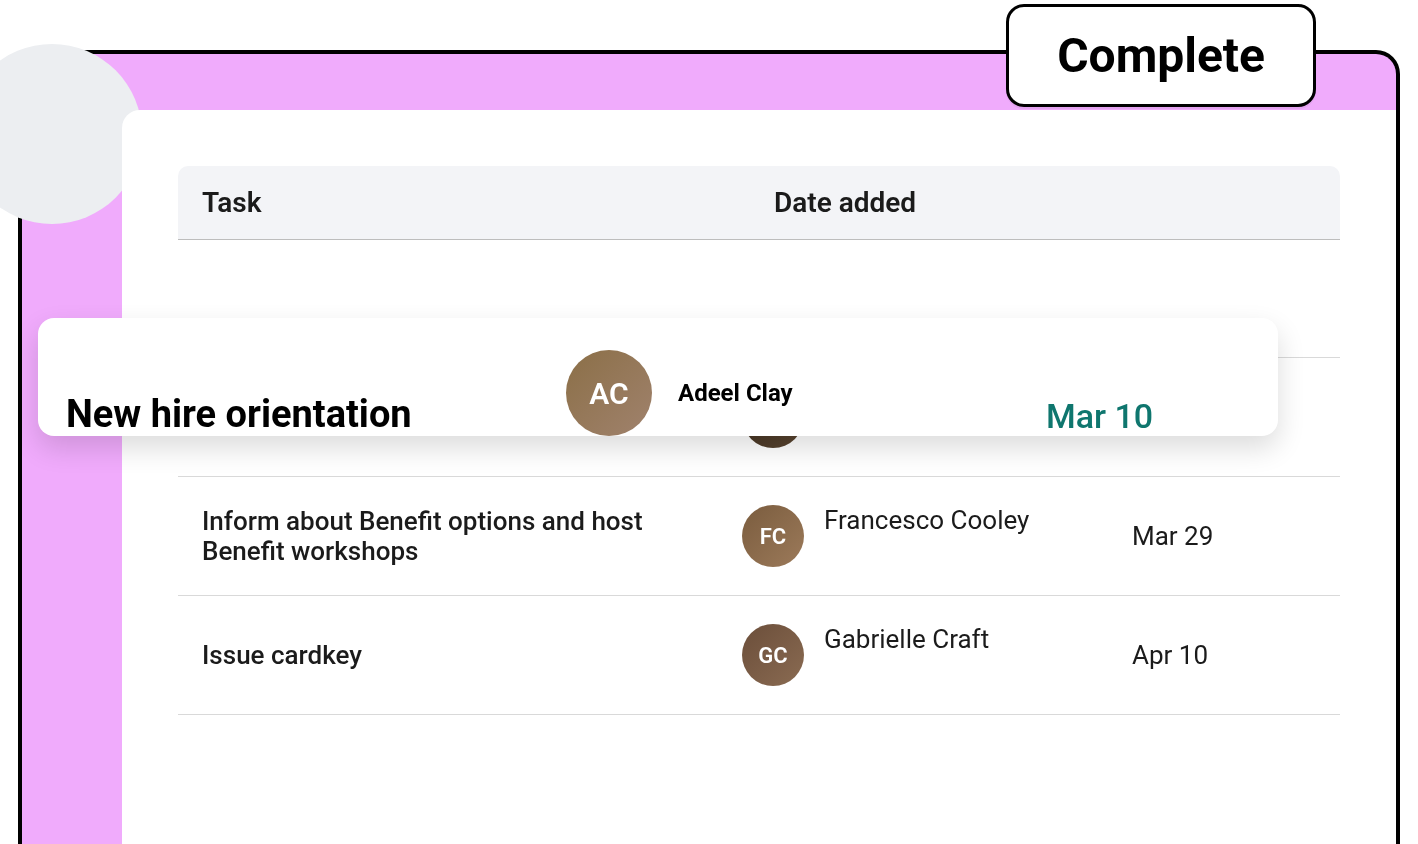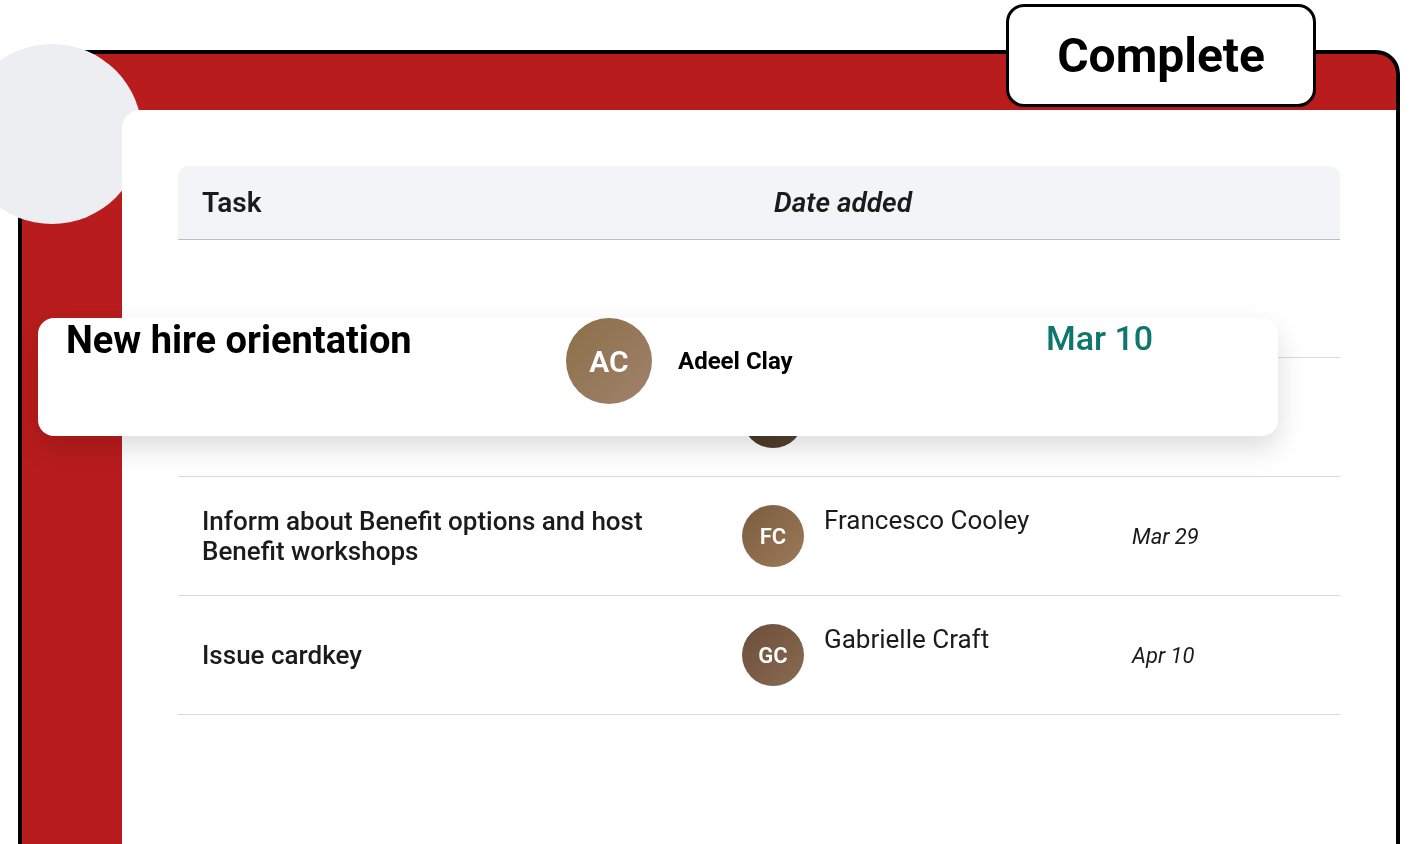--- a/index.html
+++ b/index.html
@@ -17,21 +17,21 @@
     }
     .outer-frame {
       position: absolute;
       top: 50px;
       left: 18px;
       right: 18px;
       bottom: 0;
       border: 4px solid #000;
       border-bottom: none;
       border-radius: 24px 24px 0 0;
-      background: #b91c1c;
+      background: #f0abfc;
       overflow: visible;
     }
     .deco-circle {
       position: absolute;
       width: 180px;
       height: 180px;
       background: #eceef1;
       border-radius: 50%;
       top: -10px;
       left: -60px;
@@ -73,21 +73,20 @@
       gap: 32px;
     }
     .col-task {
       flex: 0 0 540px;
     }
     .col-person {
       flex: 0 0 390px;
     }
     .col-date {
       flex: 1;
-      font-style: italic;
     }
     .row {
       display: flex;
       align-items: center;
       padding: 28px 24px;
       border-bottom: 1px solid #d9d9d9;
       font-size: 26px;
       color: #1b1b1b;
     }
     .row .col-task {
@@ -104,37 +103,37 @@
       border-radius: 50%;
       flex-shrink: 0;
       display: flex;
       align-items: center;
       justify-content: center;
       font-weight: 600;
       color: #fff;
       font-size: 22px;
     }
     .row .col-date {
-      font-size: 22px;
+      font-size: 26px;
     }
     .first-row-spacer {
       height: 118px;
       border-bottom: 1px solid #d9d9d9;
     }
     .highlight-row {
       position: absolute;
       top: 318px;
       left: 38px;
       width: 1240px;
       height: 118px;
       background: #fff;
       border-radius: 16px;
       box-shadow: 0 12px 28px rgba(0,0,0,0.14);
       display: flex;
-      align-items: flex-start;
+      align-items: flex-end;
       padding: 0 28px;
       z-index: 50;
     }
     .highlight-row .h-task {
       flex: 0 0 500px;
       font-size: 38px;
       font-weight: 700;
       color: #000;
     }
     .highlight-row .h-person {

